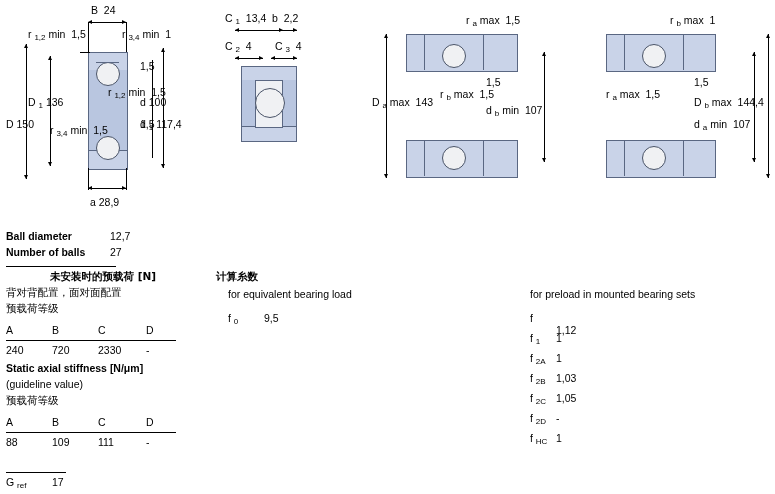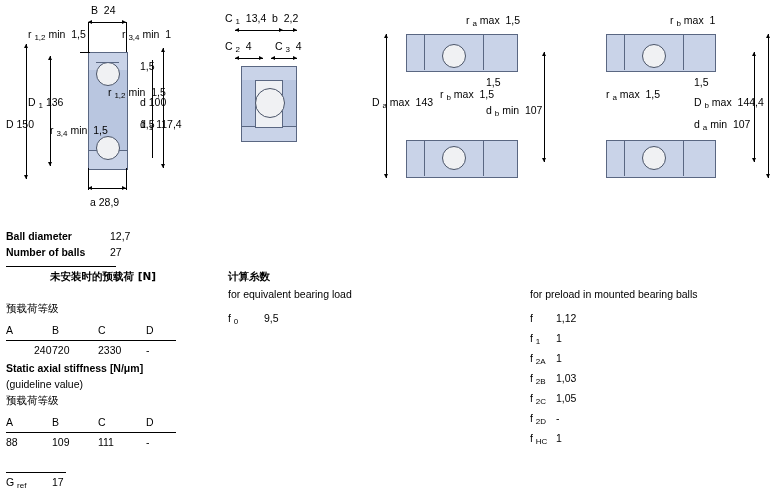--- a/index.html
+++ b/index.html
@@ -209,30 +209,31 @@
 
   <div class="txt bold" style="left:6px;top:230px;">Ball diameter</div>
   <div class="txt" style="left:110px;top:230px;">12,7</div>
 
   <div class="txt bold" style="left:6px;top:246px;">Number of balls</div>
   <div class="txt" style="left:110px;top:246px;">27</div>
 
   <div class="hr" style="left:6px;top:266px;width:110px;"></div>
 
   <div class="txt bold cn" style="left:6px;top:270px;margin-left:44px;">未安装时的预载荷 [N]</div>
+  <div class="txt cn" style="left:6px;top:286px;">背对背配置，面对面配置</div>
   <div class="txt cn" style="left:6px;top:302px;">预载荷等级</div>
 
   <div class="txt" style="left:6px;top:324px;">A</div>
   <div class="txt" style="left:52px;top:324px;">B</div>
   <div class="txt" style="left:98px;top:324px;">C</div>
   <div class="txt" style="left:146px;top:324px;">D</div>
 
   <div class="hr" style="left:6px;top:340px;width:170px;"></div>
 
-  <div class="txt" style="left:6px;top:344px;margin-left:28px;">240</div>
+  <div class="txt" style="left:6px;top:344px;">240</div>
   <div class="txt" style="left:52px;top:344px;">720</div>
   <div class="txt" style="left:98px;top:344px;">2330</div>
   <div class="txt" style="left:146px;top:344px;">-</div>
 
   <div class="txt bold" style="left:6px;top:362px;">Static axial stiffness [N/μm]</div>
   <div class="txt" style="left:6px;top:378px;">(guideline value)</div>
   <div class="txt cn" style="left:6px;top:394px;">预载荷等级</div>
 
   <div class="txt" style="left:6px;top:416px;">A</div>
   <div class="txt" style="left:52px;top:416px;">B</div>
@@ -243,29 +244,29 @@
 
   <div class="txt" style="left:6px;top:436px;">88</div>
   <div class="txt" style="left:52px;top:436px;">109</div>
   <div class="txt" style="left:98px;top:436px;">111</div>
   <div class="txt" style="left:146px;top:436px;">-</div>
 
   <div class="hr" style="left:6px;top:472px;width:60px;"></div>
   <div class="txt" style="left:6px;top:476px;">G <span class="sub">ref</span></div>
   <div class="txt" style="left:52px;top:476px;">17</div>
 
-  <div class="txt bold cn" style="left:228px;top:270px;">计算糸数</div>
+  <div class="txt bold cn" style="left:216px;top:270px;">计算糸数</div>
   <div class="txt" style="left:228px;top:288px;">for equivalent bearing load</div>
   <div class="txt" style="left:228px;top:312px;">f <span class="sub">0</span></div>
   <div class="txt" style="left:264px;top:312px;">9,5</div>
 
-  <div class="txt" style="left:530px;top:288px;">for preload in mounted bearing balls</div>
+  <div class="txt" style="left:530px;top:288px;">for preload in mounted bearing sets</div>
 
   <div class="txt" style="left:530px;top:312px;">f</div>
-  <div class="txt" style="left:556px;top:312px;">1,12</div>
+  <div class="txt" style="left:556px;top:324px;">1,12</div>
 
   <div class="txt" style="left:530px;top:332px;">f <span class="sub">1</span></div>
   <div class="txt" style="left:556px;top:332px;">1</div>
 
   <div class="txt" style="left:530px;top:352px;">f <span class="sub">2A</span></div>
   <div class="txt" style="left:556px;top:352px;">1</div>
 
   <div class="txt" style="left:530px;top:372px;">f <span class="sub">2B</span></div>
   <div class="txt" style="left:556px;top:372px;">1,03</div>
 

